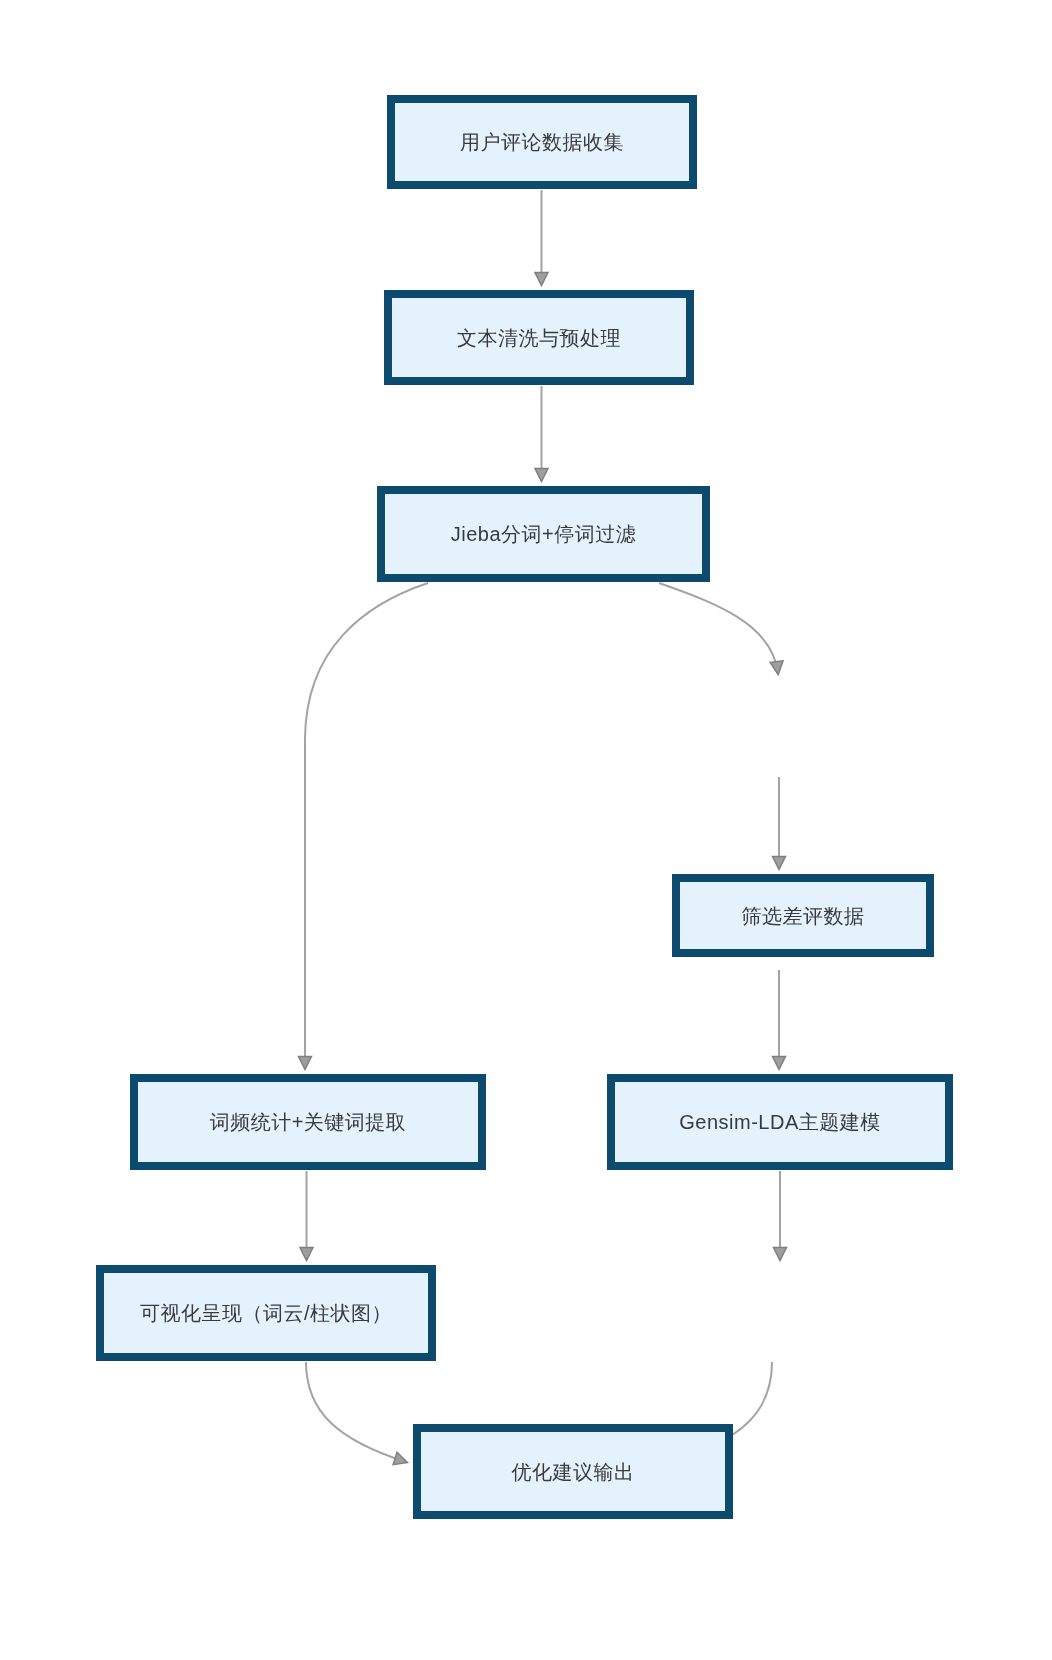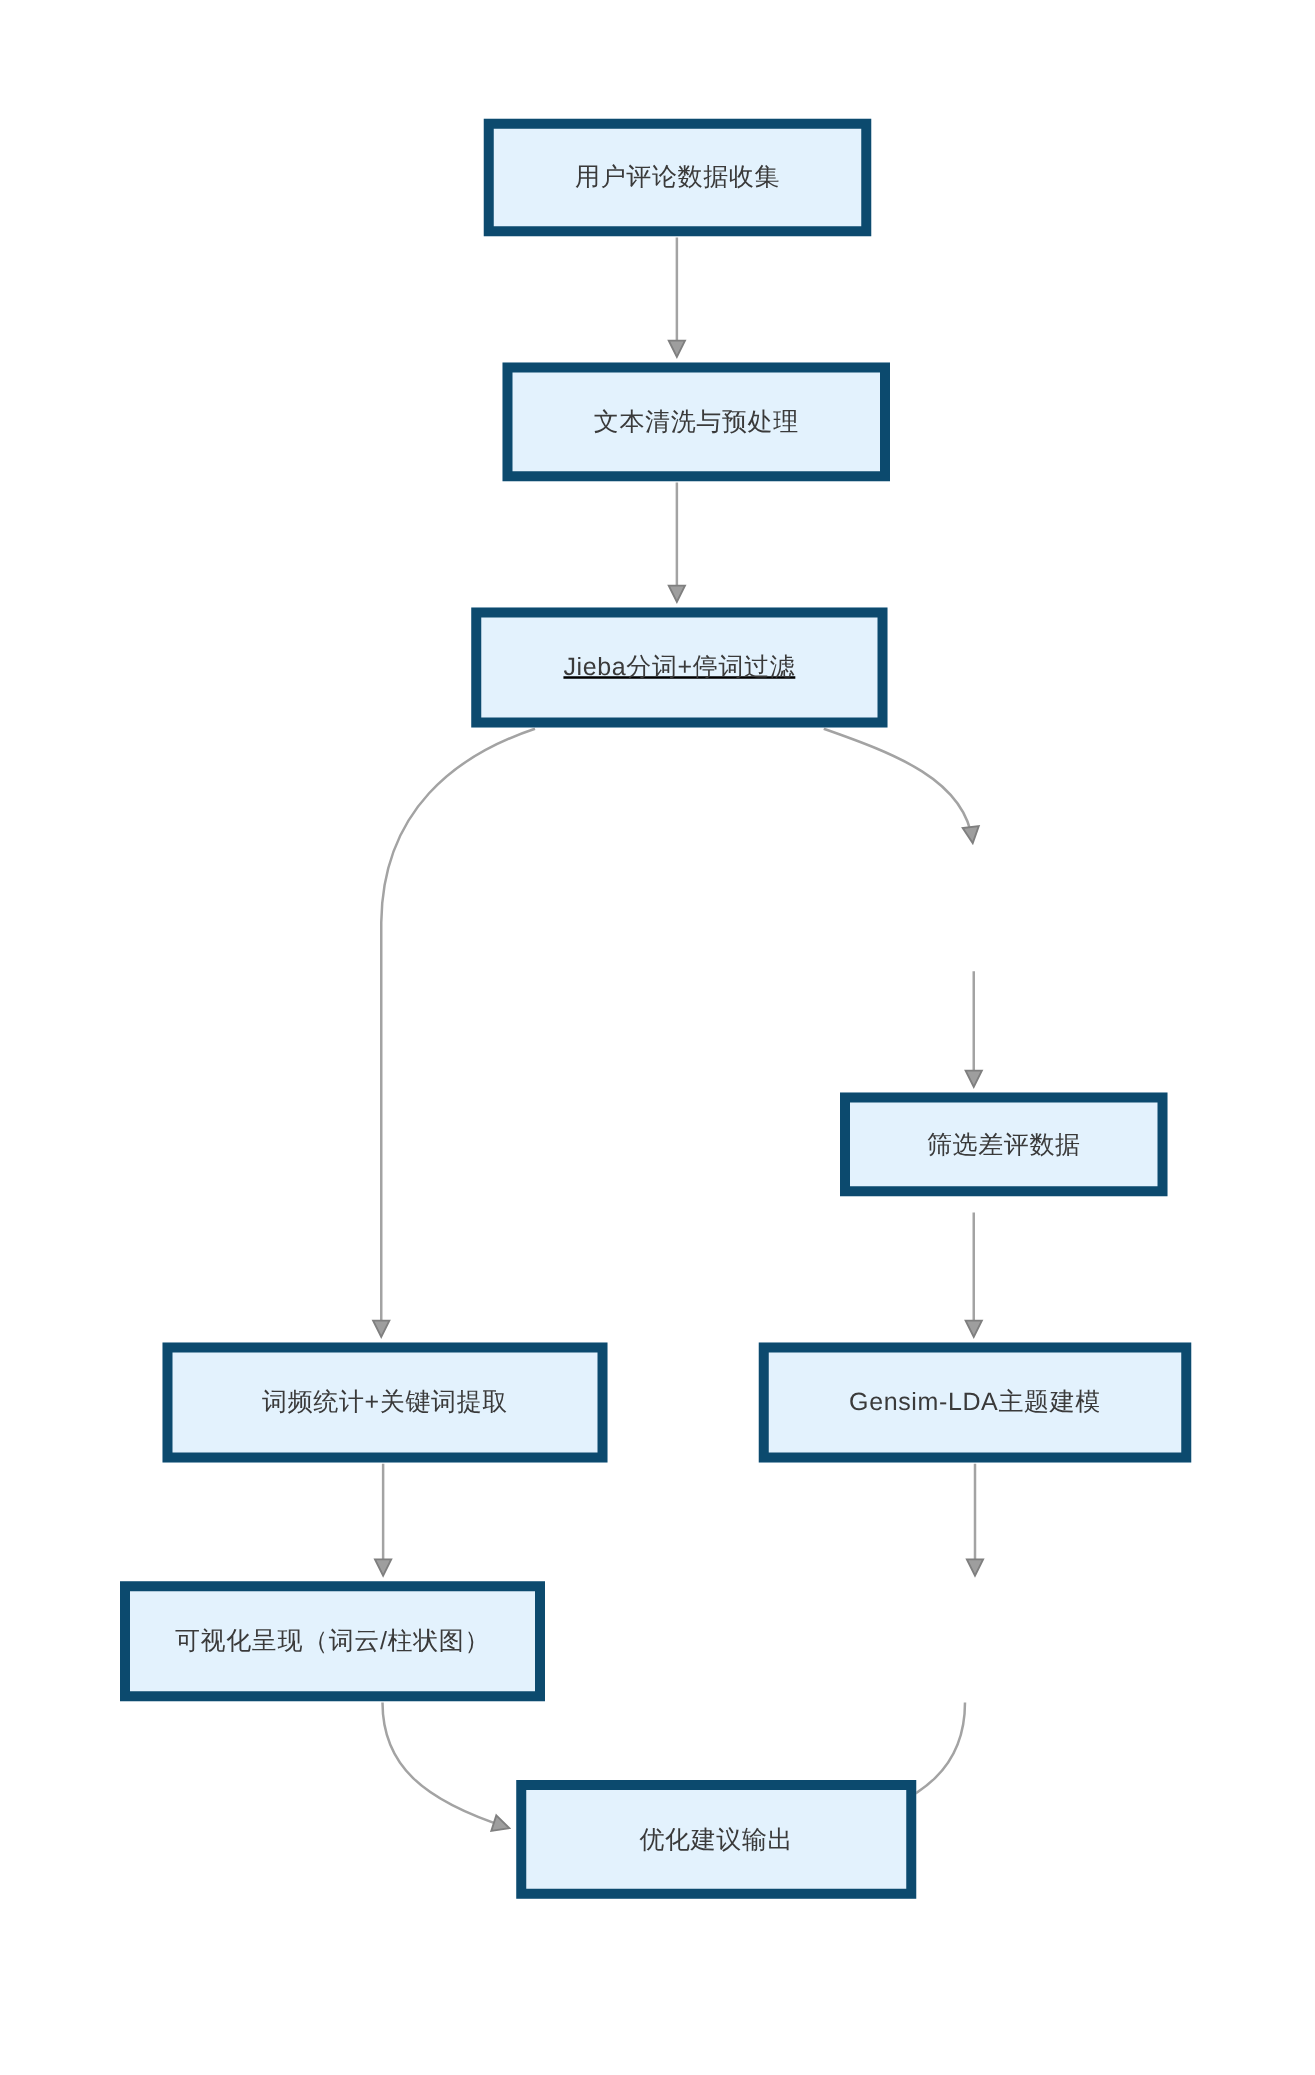--- a/index.html
+++ b/index.html
@@ -35,22 +35,22 @@
   .node span {
     font-size: 20px;
     color: #3a3a3a;
     letter-spacing: 0.5px;
     line-height: 1.3;
     padding: 0 10px;
     white-space: nowrap;
   }
   
   #n-collect  { left: 387px; top: 95px;   width: 310px; height: 94px; }
-  #n-clean    { left: 402px; top: 290px;  width: 310px; height: 95px; }
-  #n-jieba    { left: 377px; top: 486px;  width: 333px; height: 96px; text-decoration: underline; }
+  #n-clean    { left: 384px; top: 290px;  width: 310px; height: 95px; }
+  #n-jieba    { left: 377px; top: 486px;  width: 333px; height: 96px; }
   #n-snownlp  { left: 624px; top: 680px;  width: 310px; height: 96px; }
   #n-filter   { left: 648px; top: 874px;  width: 262px; height: 83px; margin-left: 24px; }
   #n-freq     { left: 130px; top: 1074px; width: 356px; height: 96px; text-align: center; }
   #n-lda      { left: 607px; top: 1074px; width: 346px; height: 96px; }
   #n-viz      { left: 96px;  top: 1265px; width: 340px; height: 96px; }
   #n-topic    { left: 615px; top: 1265px; width: 333px; height: 96px; }
   #n-output   { left: 413px; top: 1424px; width: 320px; height: 95px; align-items: center; }
 </style>
 </head>
 <body>

